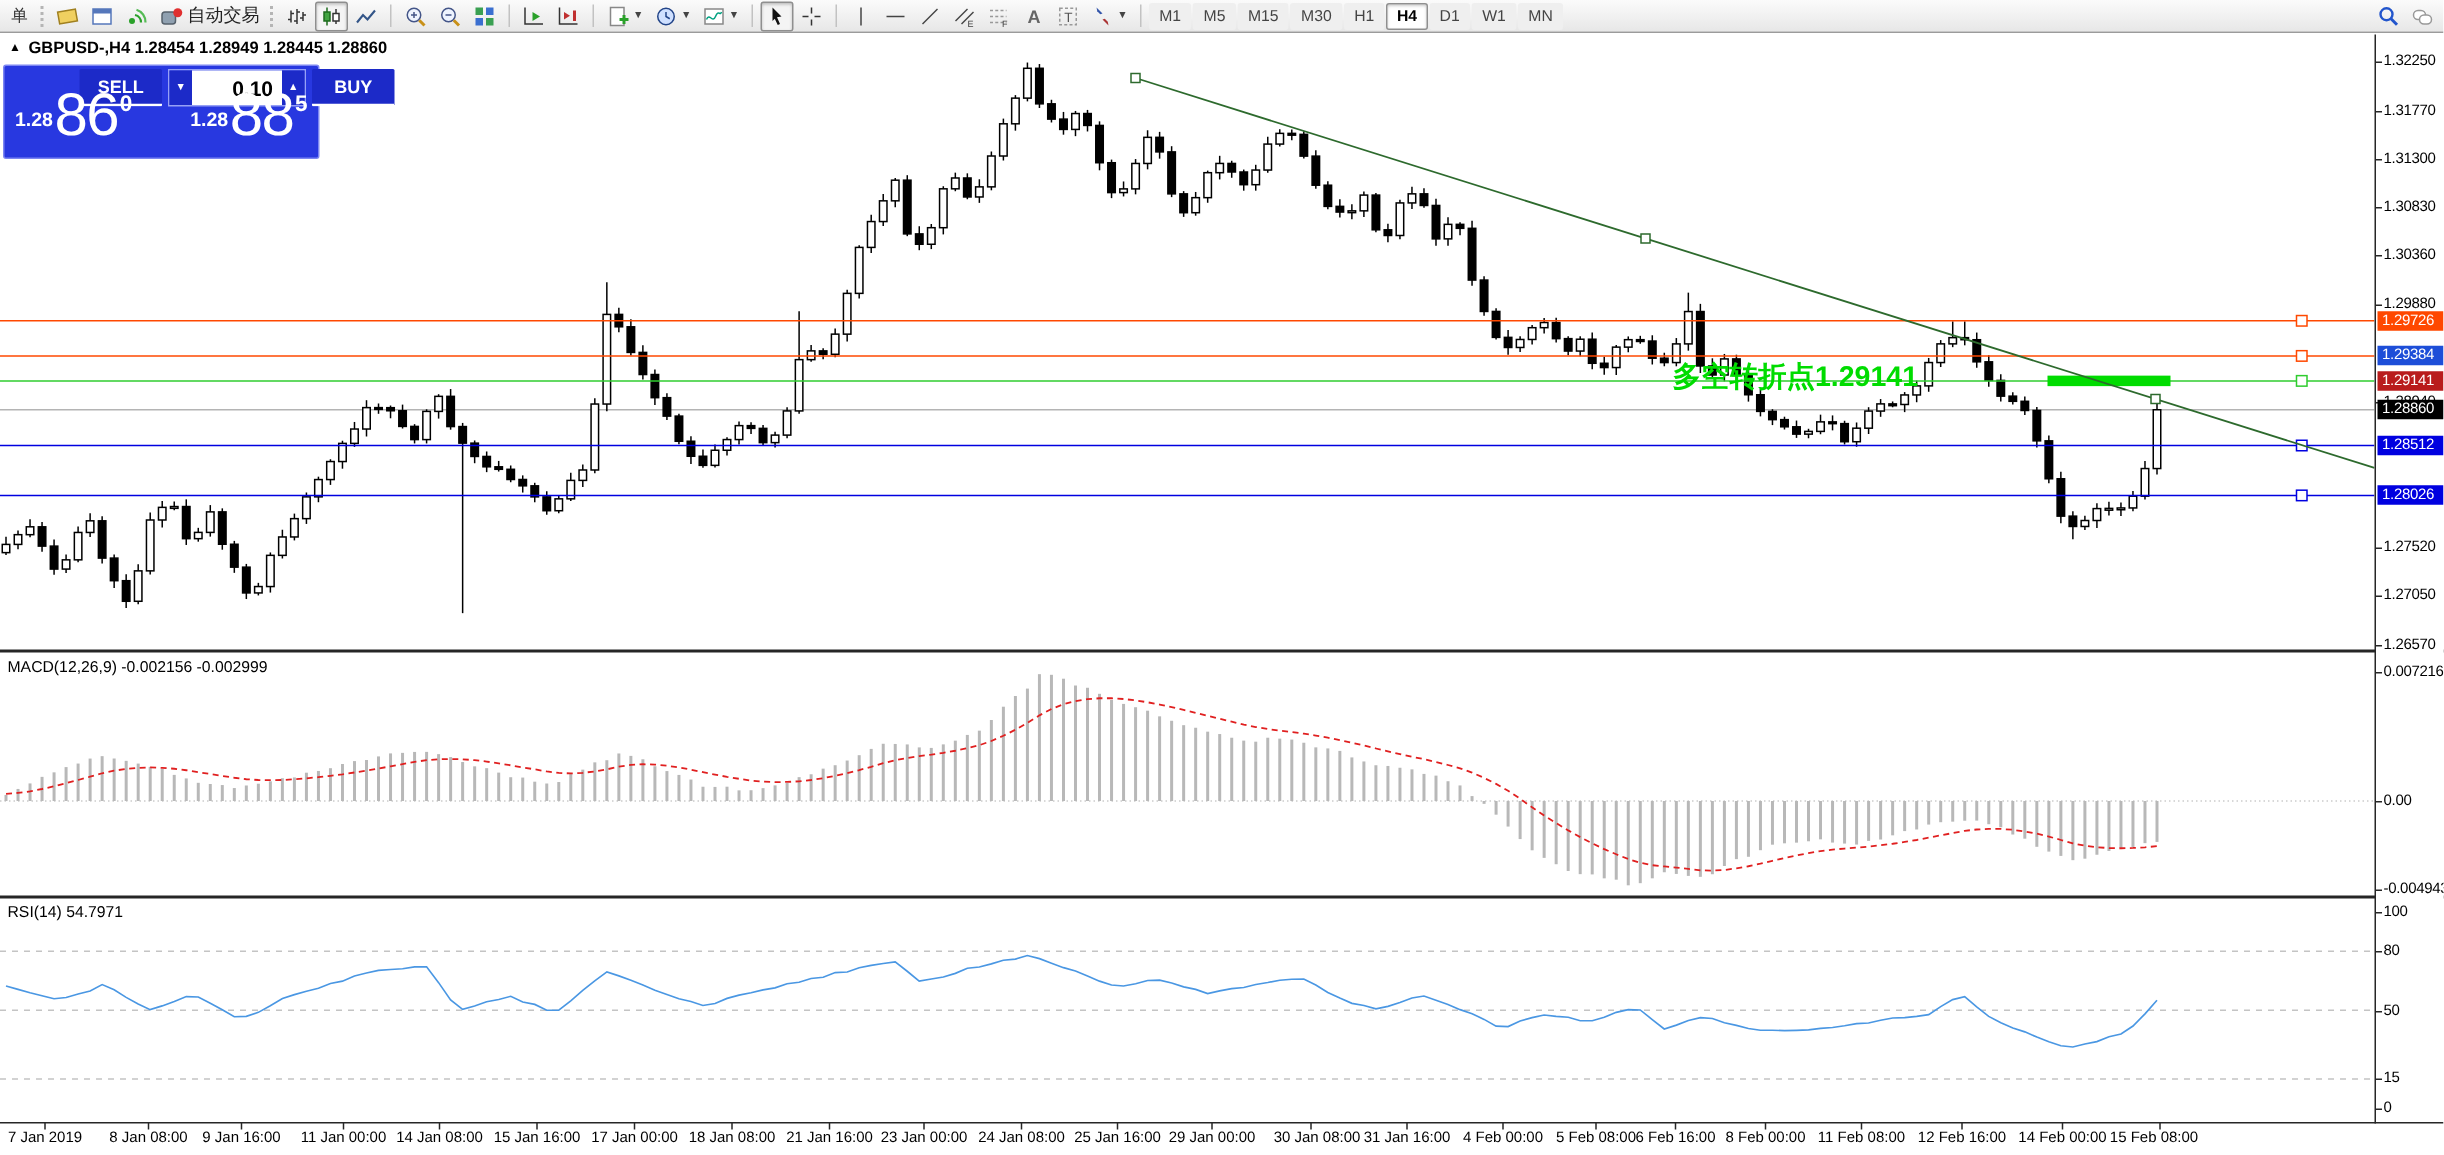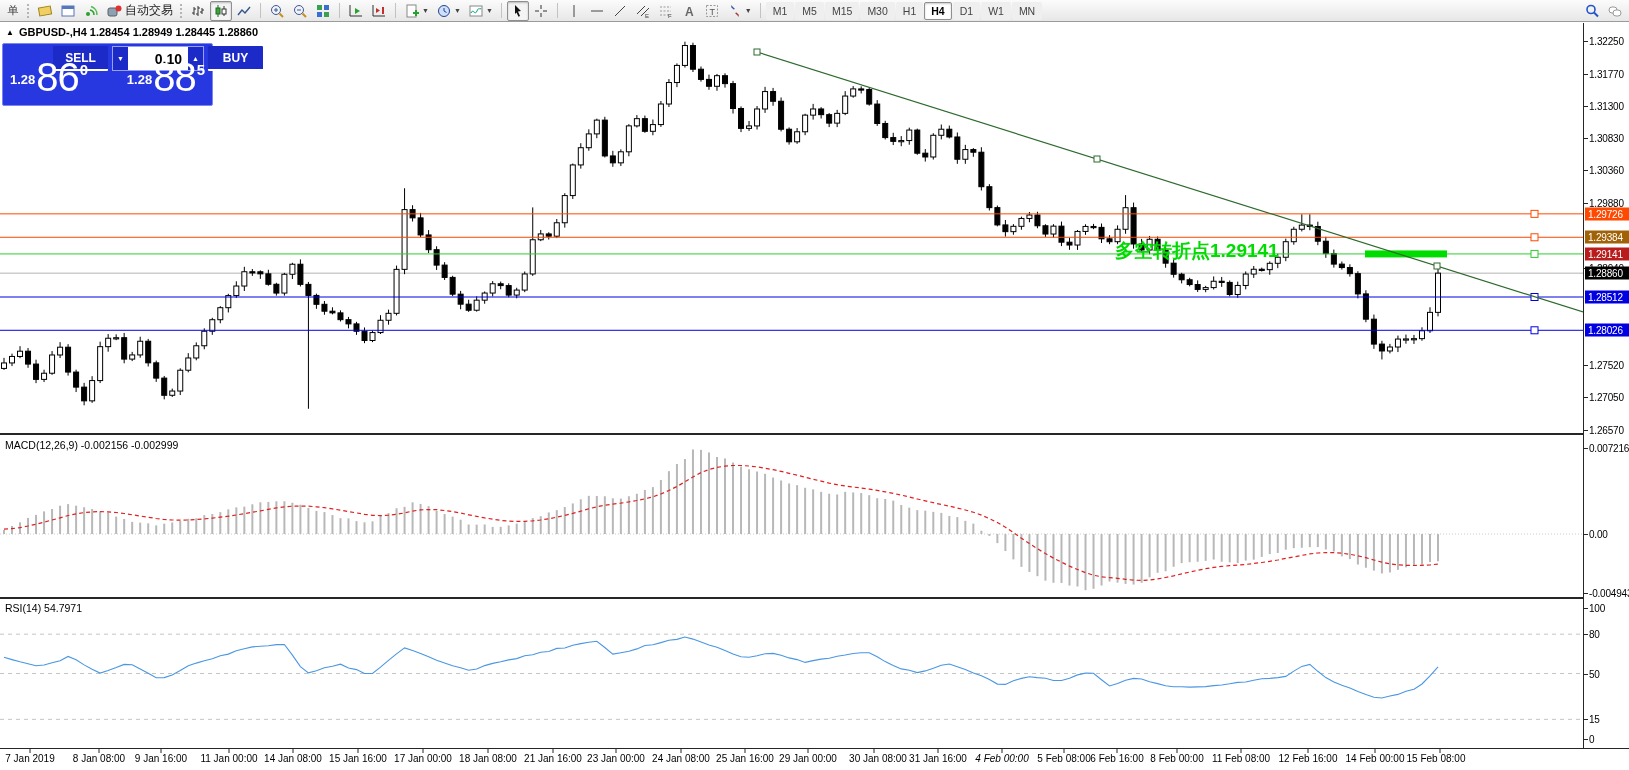--- a/index.html
+++ b/index.html
@@ -946,21 +946,21 @@
     <div class="tick-dash" style="top: 585px;"></div>
     <div class="tick-label" style="top: 611.2px;">80</div>
     <div class="tick-dash" style="top: 611.2px;"></div>
     <div class="tick-label" style="top: 650.5px;">50</div>
     <div class="tick-dash" style="top: 650.5px;"></div>
     <div class="tick-label" style="top: 696.35px;">15</div>
     <div class="tick-dash" style="top: 696.35px;"></div>
     <div class="tick-label" style="top: 716px;">0</div>
     <div class="tick-dash" style="top: 716px;"></div>
     <div class="badge" style="top: 190.858px; background: rgb(255, 72, 0); color: rgb(255, 255, 255);">1.29726</div>
-    <div class="badge" style="top: 214.281px; background: #a16207; color: rgb(255, 255, 255);">1.29384</div>
+    <div class="badge" style="top: 214.281px; background: #1d4ed8; color: rgb(255, 255, 255);">1.29384</div>
     <div class="badge" style="top: 230.923px; background: #b91c1c; color: rgb(255, 255, 255);">1.29141</div>
     <div class="badge" style="top: 250.167px; background: rgb(0, 0, 0); color: rgb(255, 255, 255);">1.28860</div>
     <div class="badge" style="top: 274px; background: rgb(0, 0, 224); color: rgb(255, 255, 255);">1.28512</div>
     <div class="badge" style="top: 307.285px; background: rgb(0, 0, 224); color: rgb(255, 255, 255);">1.28026</div>
   </div>
 <div id="time-axis">
     <div class="time-label" style="left: 30px;">7 Jan 2019</div>
     <div class="time-label" style="left: 99px;">8 Jan 08:00</div>
     <div class="time-label" style="left: 161px;">9 Jan 16:00</div>
     <div class="time-label" style="left: 229px;">11 Jan 00:00</div>
@@ -968,21 +968,21 @@
     <div class="time-label" style="left: 358px;">15 Jan 16:00</div>
     <div class="time-label" style="left: 423px;">17 Jan 00:00</div>
     <div class="time-label" style="left: 488px;">18 Jan 08:00</div>
     <div class="time-label" style="left: 553px;">21 Jan 16:00</div>
     <div class="time-label" style="left: 616px;">23 Jan 00:00</div>
     <div class="time-label" style="left: 681px;">24 Jan 08:00</div>
     <div class="time-label" style="left: 745px;">25 Jan 16:00</div>
     <div class="time-label" style="left: 808px;">29 Jan 00:00</div>
     <div class="time-label" style="left: 878px;">30 Jan 08:00</div>
     <div class="time-label" style="left: 938px;">31 Jan 16:00</div>
-    <div class="time-label" style="left: 1002px; font-style: italic;">4 Feb 00:00</div>
+    <div class="time-label" style="left: 1002px;">4 Feb 00:00</div>
     <div class="time-label" style="left: 1064px;">5 Feb 08:00</div>
     <div class="time-label" style="left: 1117px;">6 Feb 16:00</div>
     <div class="time-label" style="left: 1177px;">8 Feb 00:00</div>
     <div class="time-label" style="left: 1241px;">11 Feb 08:00</div>
     <div class="time-label" style="left: 1308px;">12 Feb 16:00</div>
     <div class="time-label" style="left: 1375px;">14 Feb 00:00</div>
     <div class="time-label" style="left: 1436px;">15 Feb 08:00</div>
   </div>
 
 </body></html>

